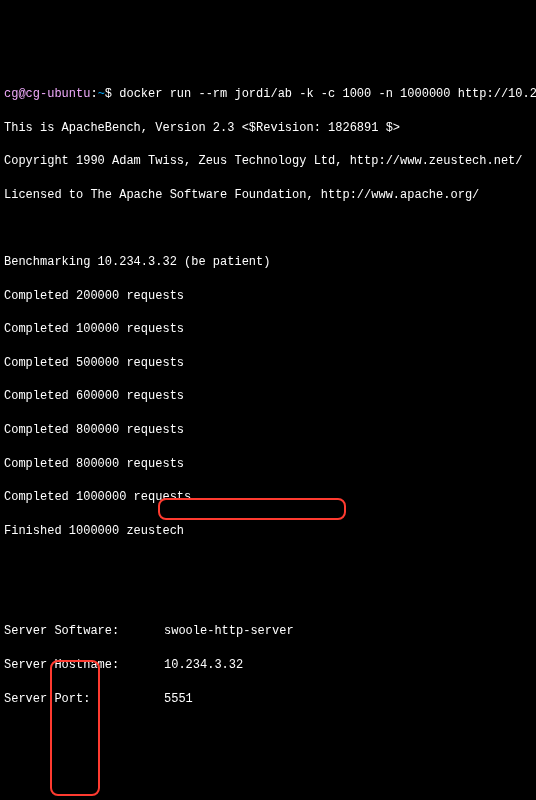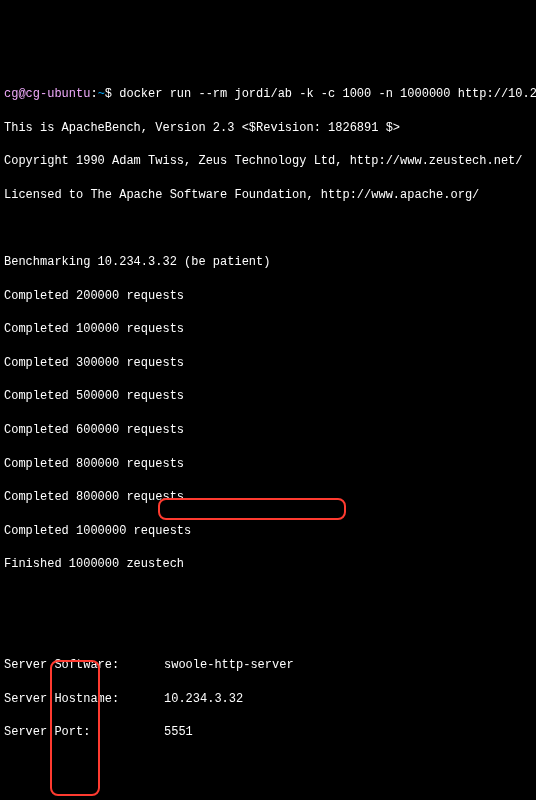--- a/index.html
+++ b/index.html
@@ -33,21 +33,20 @@
 
 <div class="term">
 <span class="row"><span class="prompt-user">cg@cg-ubuntu</span><span>:</span><span class="prompt-path">~</span><span>$</span> <span>docker run --rm jordi/ab -k -c 1000 -n 1000000 http://10.234.3.32:5551/</span></span>
 <span class="row">This is ApacheBench, Version 2.3 &lt;$Revision: 1826891 $&gt;</span>
 <span class="row">Copyright 1990 Adam Twiss, Zeus Technology Ltd, http://www.zeustech.net/</span>
 <span class="row">Licensed to The Apache Software Foundation, http://www.apache.org/</span>
 <span class="row">&nbsp;</span>
 <span class="row">Benchmarking 10.234.3.32 (be patient)</span>
 <span class="row">Completed 200000 requests</span>
 <span class="row">Completed 100000 requests</span>
-<span class="row">Completed 300000 requests</span>
 <span class="row">Completed 500000 requests</span>
 <span class="row">Completed 600000 requests</span>
 <span class="row">Completed 800000 requests</span>
 <span class="row">Completed 800000 requests</span>
 <span class="row">Completed 1000000 requests</span>
 <span class="row">Finished 1000000 zeustech</span>
 <span class="row">&nbsp;</span>
 <span class="row">&nbsp;</span>
 <span class="row"><span class="kvkey">Server Software:</span><span>swoole-http-server</span></span>
 <span class="row"><span class="kvkey">Server Hostname:</span><span>10.234.3.32</span></span>

